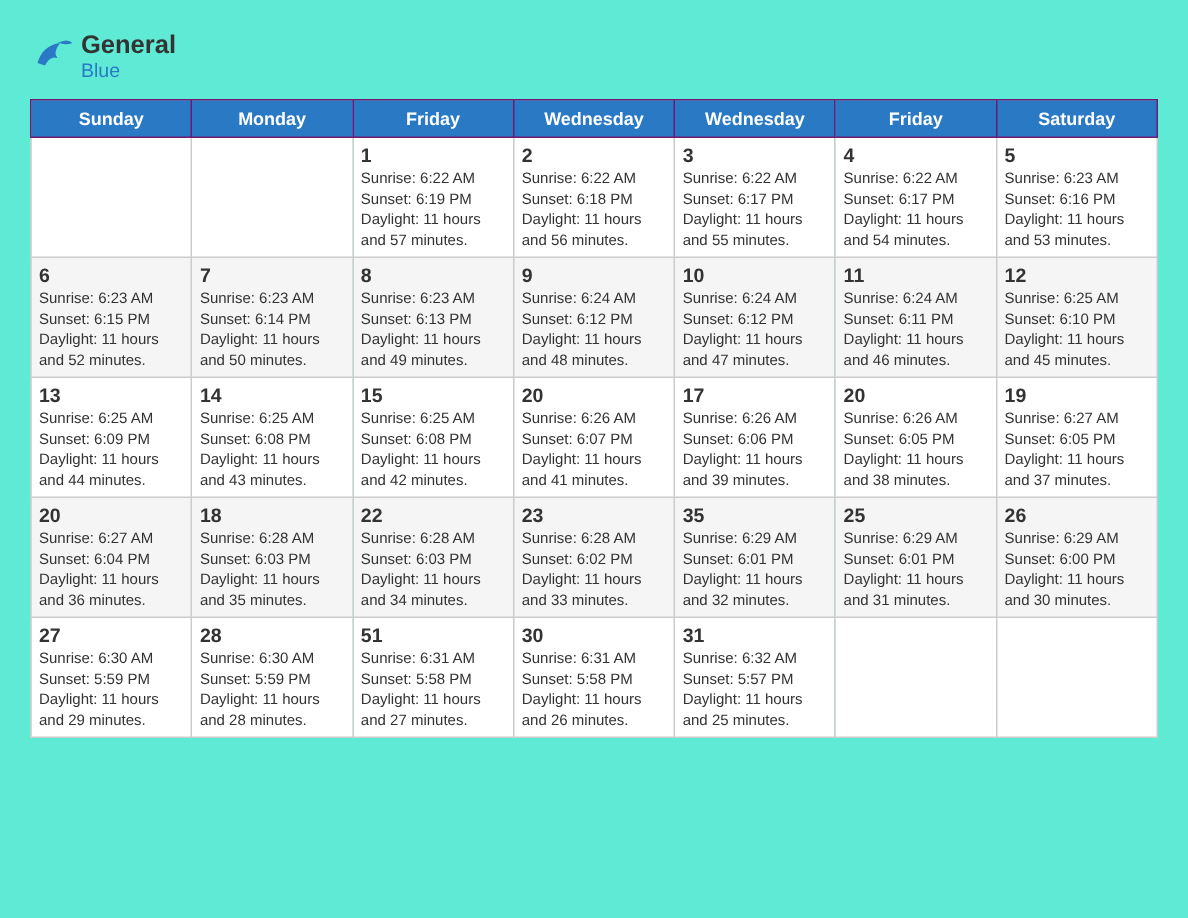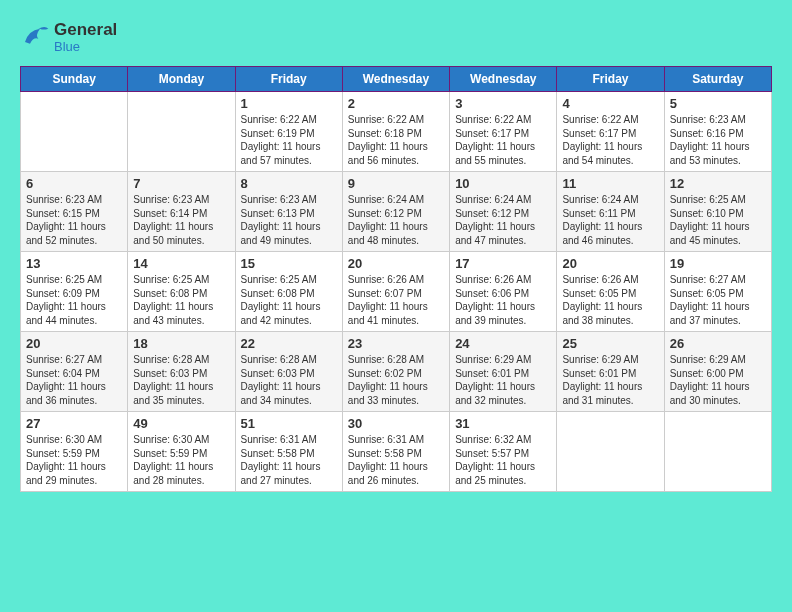--- a/index.html
+++ b/index.html
@@ -217,39 +217,39 @@
           </td>
           <td>
             <span class="day-num">22</span>
             <div class="cell-text">Sunrise: 6:28 AM<br>Sunset: 6:03 PM<br>Daylight: 11 hours and 34 minutes.</div>
           </td>
           <td>
             <span class="day-num">23</span>
             <div class="cell-text">Sunrise: 6:28 AM<br>Sunset: 6:02 PM<br>Daylight: 11 hours and 33 minutes.</div>
           </td>
           <td>
-            <span class="day-num">24</span>
+            <span class="day-num">35</span>
             <div class="cell-text">Sunrise: 6:29 AM<br>Sunset: 6:01 PM<br>Daylight: 11 hours and 32 minutes.</div>
           </td>
           <td>
             <span class="day-num">25</span>
             <div class="cell-text">Sunrise: 6:29 AM<br>Sunset: 6:01 PM<br>Daylight: 11 hours and 31 minutes.</div>
           </td>
           <td>
             <span class="day-num">26</span>
             <div class="cell-text">Sunrise: 6:29 AM<br>Sunset: 6:00 PM<br>Daylight: 11 hours and 30 minutes.</div>
           </td>
         </tr>
         <tr>
           <td>
             <span class="day-num">27</span>
             <div class="cell-text">Sunrise: 6:30 AM<br>Sunset: 5:59 PM<br>Daylight: 11 hours and 29 minutes.</div>
           </td>
           <td>
-            <span class="day-num">49</span>
+            <span class="day-num">28</span>
             <div class="cell-text">Sunrise: 6:30 AM<br>Sunset: 5:59 PM<br>Daylight: 11 hours and 28 minutes.</div>
           </td>
           <td>
             <span class="day-num">51</span>
             <div class="cell-text">Sunrise: 6:31 AM<br>Sunset: 5:58 PM<br>Daylight: 11 hours and 27 minutes.</div>
           </td>
           <td>
             <span class="day-num">30</span>
             <div class="cell-text">Sunrise: 6:31 AM<br>Sunset: 5:58 PM<br>Daylight: 11 hours and 26 minutes.</div>
           </td>

